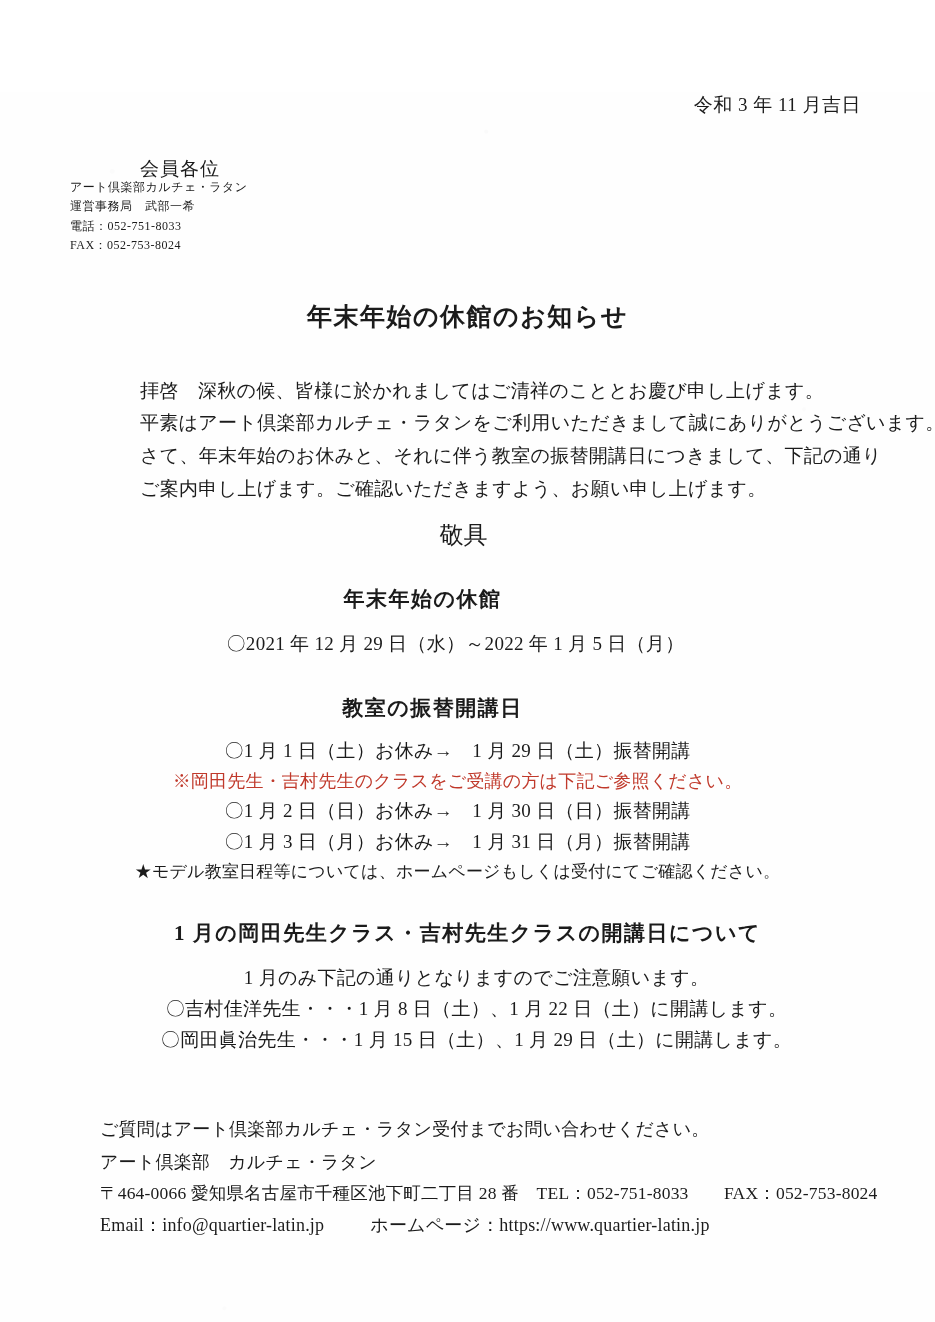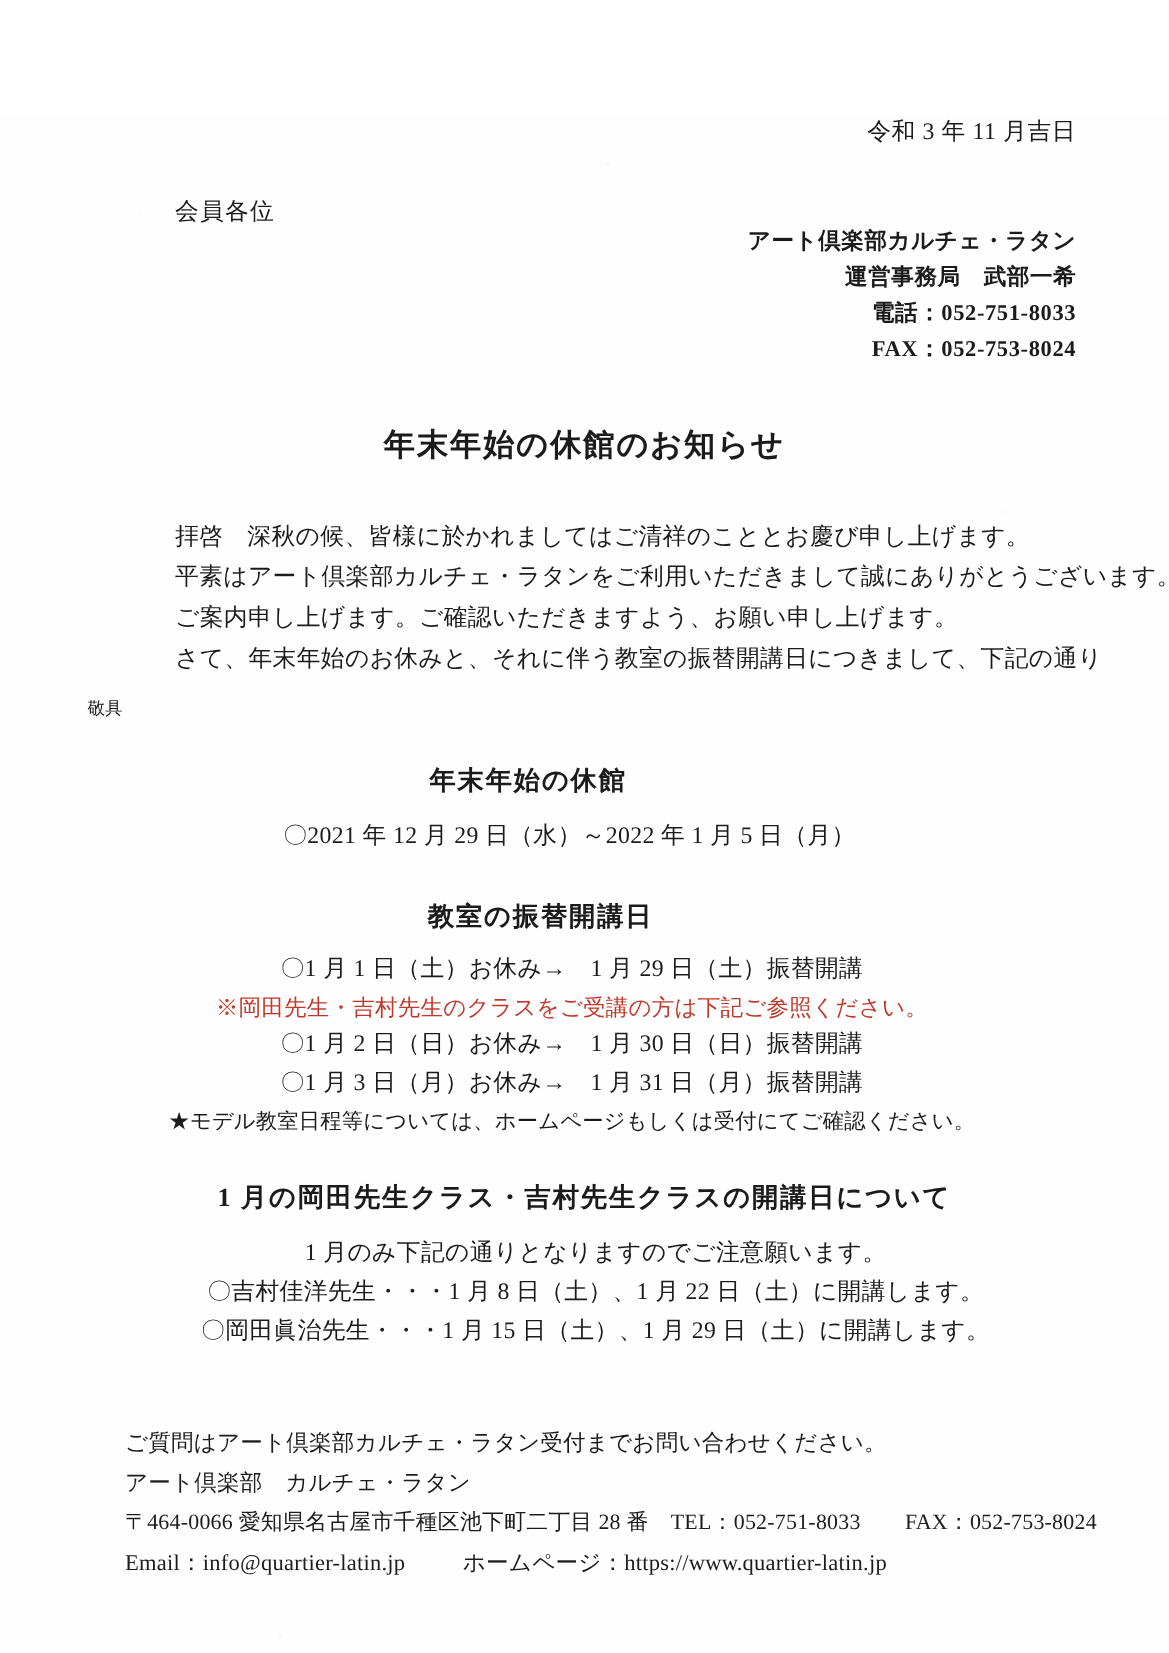--- a/index.html
+++ b/index.html
@@ -47,46 +47,45 @@
     letter-spacing: 0.5px;
     padding-right: 4px;
   }
   .addressee {
     font-size: 19px;
     margin-top: 38px;
     margin-left: 70px;
     letter-spacing: 1px;
   }
   .sender-block {
-    text-align: right;
-    font-size: 18px;
+    text-align: left;
+    font-size: 12px;
     line-height: 1.62;
     margin-top: -4px;
     padding-right: 4px;
     letter-spacing: 0.5px;
-    font-weight: bold;
   }
   .doc-title {
     text-align: center;
     font-size: 25px;
     font-weight: bold;
     margin-top: 44px;
     letter-spacing: 1.5px;
   }
   .body-para {
     font-size: 19px;
     line-height: 1.72;
     margin-top: 42px;
     margin-left: 70px;
     letter-spacing: 0.3px;
   }
   .body-para div { white-space: nowrap; }
   .closing {
-    text-align: left;
-    font-size: 14px;
+    text-align: center;
+    font-size: 24px;
     margin-top: 14px;
     padding-right: 8px;
   }
 
   .section {
     margin-top: 34px;
   }
   .section-heading {
     font-size: 21px;
     font-weight: bold;
@@ -153,22 +152,22 @@
       <div>運営事務局　武部一希</div>
       <div>電話：052-751-8033</div>
       <div>FAX：052-753-8024</div>
     </div>
 
     <div class="doc-title">年末年始の休館のお知らせ</div>
 
     <div class="body-para">
       <div>拝啓　深秋の候、皆様に於かれましてはご清祥のこととお慶び申し上げます。</div>
       <div>平素はアート倶楽部カルチェ・ラタンをご利用いただきまして誠にありがとうございます。</div>
+      <div>さて、年末年始のお休みと、それに伴う教室の振替開講日につきまして、下記の通り</div>
       <div>ご案内申し上げます。ご確認いただきますよう、お願い申し上げます。</div>
-      <div>さて、年末年始のお休みと、それに伴う教室の振替開講日につきまして、下記の通り</div>
     </div>
 
     <div class="closing">敬具</div>
 
     <div class="section">
       <div class="section-heading indent-a">年末年始の休館</div>
       <div class="section-lines block-1">
         <span class="ln">〇2021 年 12 月 29 日（水）～2022 年 1 月 5 日（月）</span>
       </div>
     </div>

